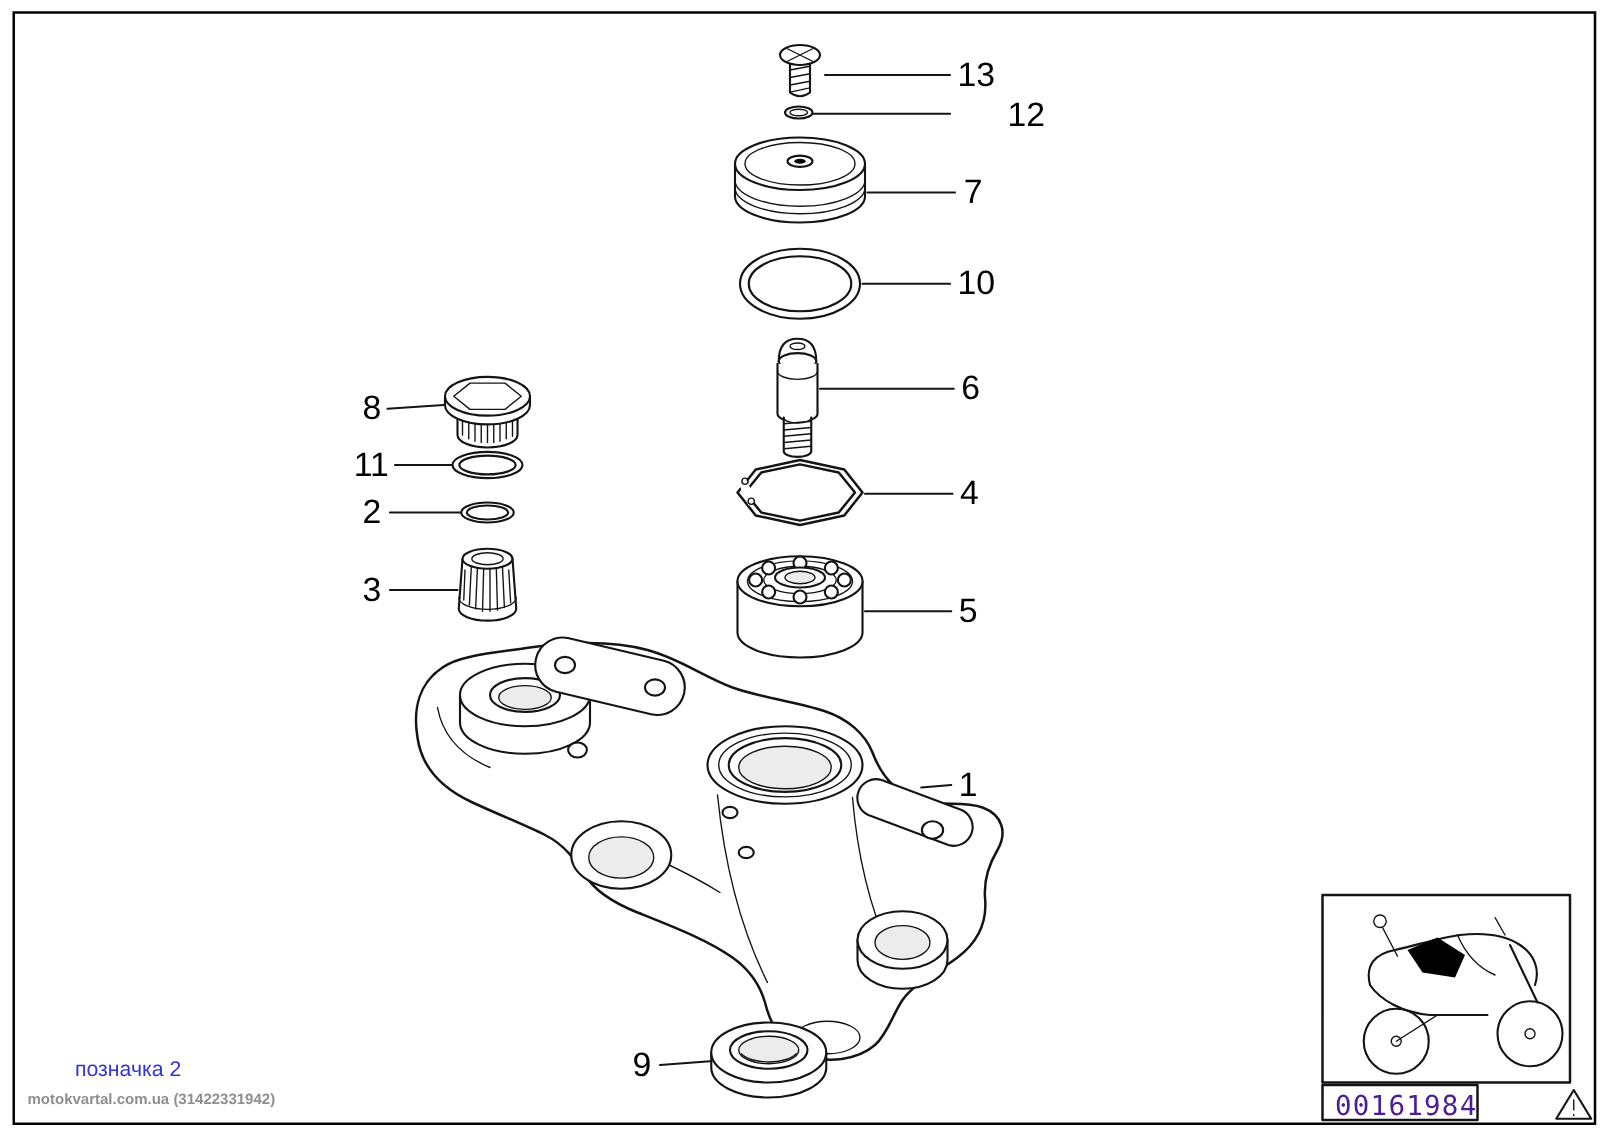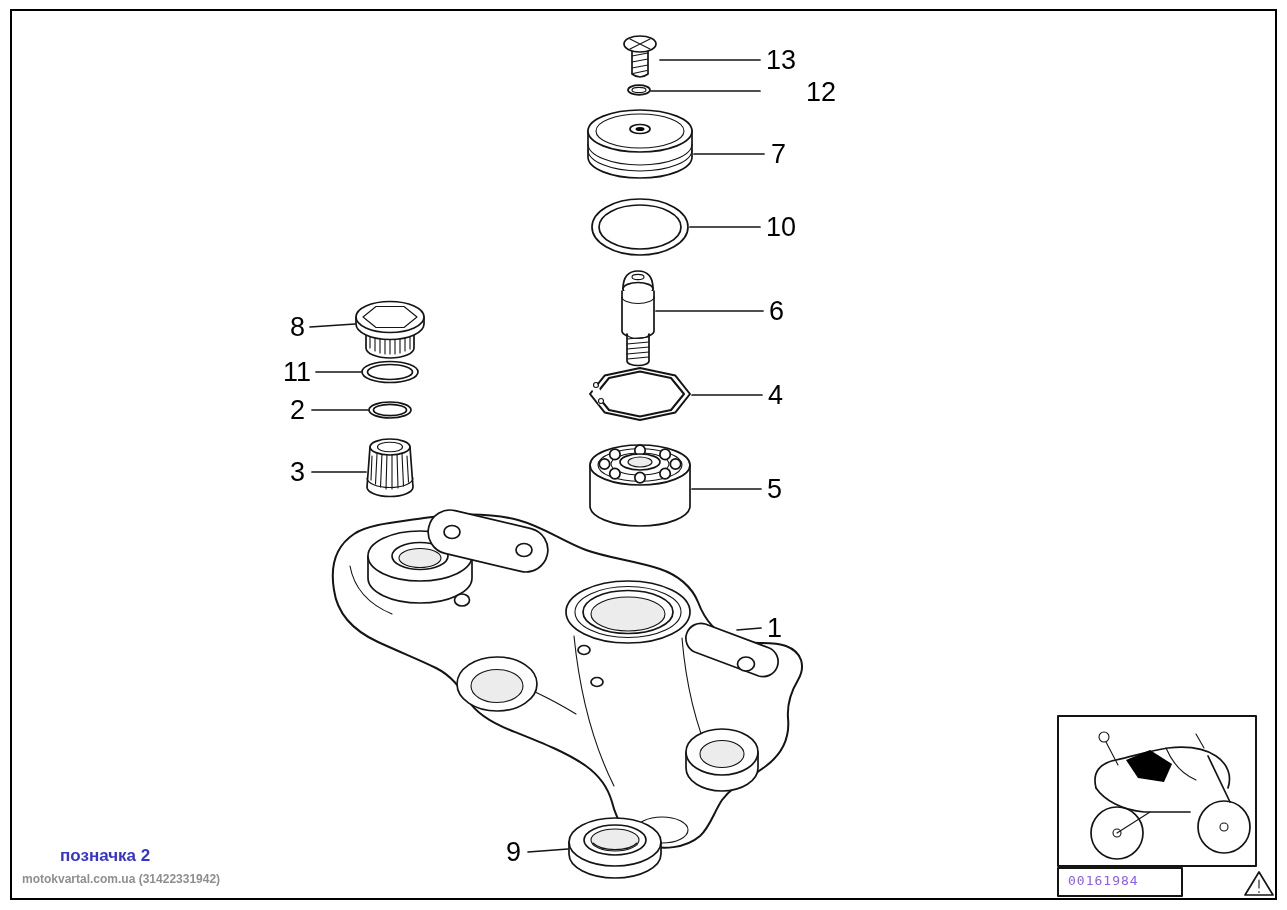--- a/index.html
+++ b/index.html
@@ -12,25 +12,25 @@
   
   .s { fill:none; stroke:#141414; stroke-width:1.7; stroke-linecap:round; stroke-linejoin:round; }
   .t { stroke-width:1.1; }
   .f { fill:#ffffff; stroke:#141414; stroke-width:1.7; stroke-linecap:round; stroke-linejoin:round; }
   .g { fill:#ececec; stroke:#141414; stroke-width:1.1; }
   .k { fill:#000; stroke:none; }
 
   .callout { position:absolute; font-size:27px; line-height:1; color:#000;
              transform:translateY(-50%); font-family:"Liberation Sans",sans-serif; }
 
-  .wm-label { position:absolute; left:60px; top:846px; font-size:17px; font-weight:bold;text-align:right; }
+  .wm-label { position:absolute; left:60px; top:846px; font-size:17px; font-weight:normal;text-align:right; }
   .wm-site  { position:absolute; left:22px; top:872px; font-size:12px; font-weight:bold; }
 
-  .diagram-number { position:absolute; left:1068px; top:873px; font-size:13px;
-                    font-family:"DejaVu Sans Mono", monospace; color:#8b5cf6; letter-spacing:1px; }
+  .diagram-number { position:absolute; left:1068px; top:873px; font-size:22px;
+                    font-family:"DejaVu Sans Mono", monospace; color:#4c1d95; letter-spacing:1px; }
 </style>
 </head>
 <body>
 
 <div class="stage">
   <div class="frame"></div>
 
   <svg class="art" width="1287" height="910" viewBox="0 0 1287 910">
 
     <g>

